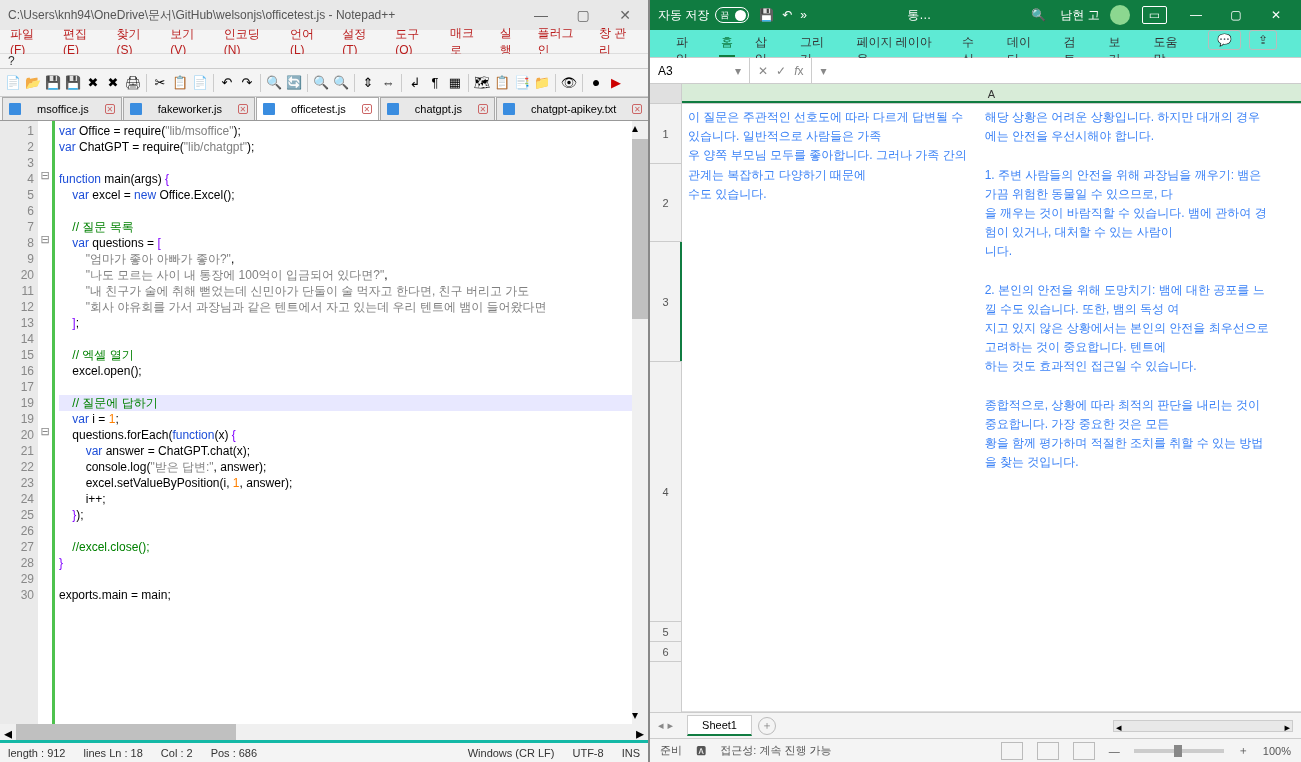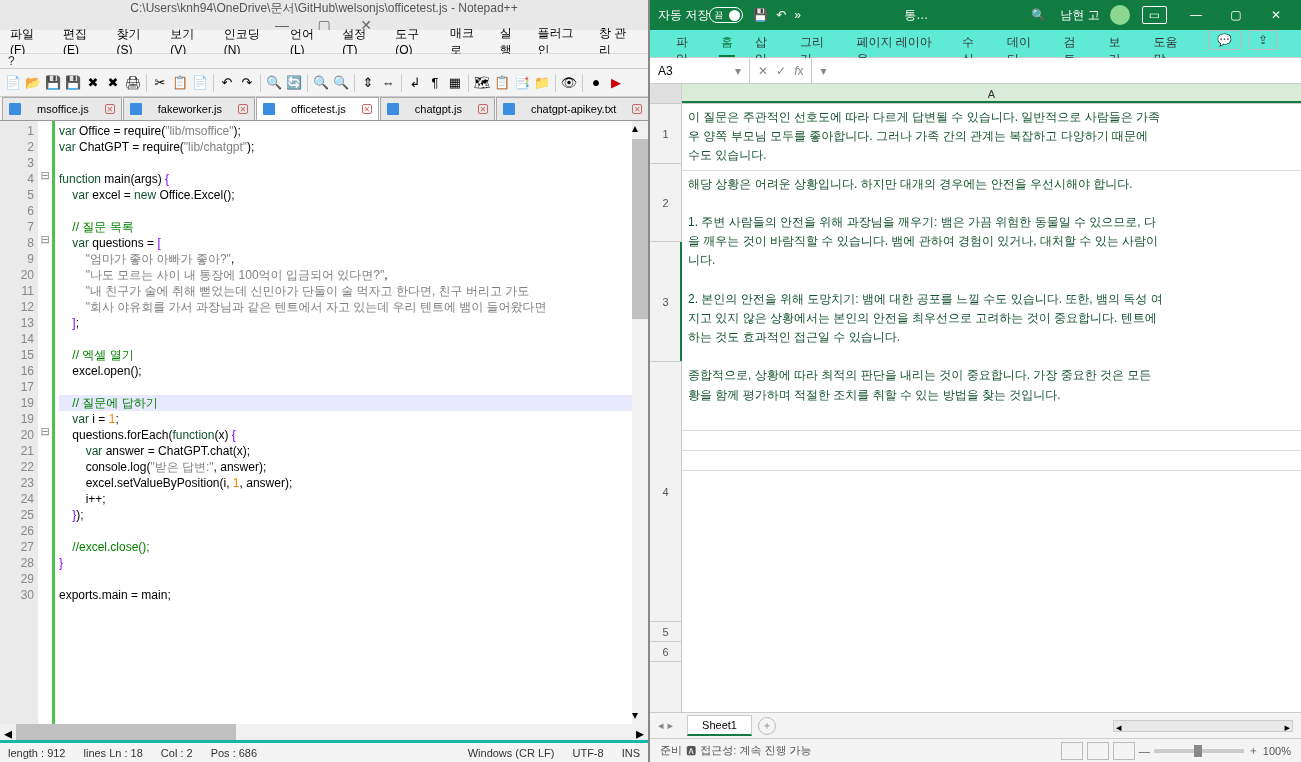--- a/index.html
+++ b/index.html
@@ -1,24 +1,24 @@
 <!DOCTYPE html>
 <html><head>
 <meta charset="utf-8">
 <style>
 * { margin: 0; padding: 0; box-sizing: border-box; font-family: "Segoe UI", Tahoma, sans-serif; }
 body { width: 1301px; height: 762px; display: flex; background: #fff; overflow: hidden; }
 
 
 .npp { width: 650px; height: 762px; display: flex; flex-direction: column; background: #f0f0f0; border-right: 2px solid #888; }
-.npp-titlebar { height: 30px; background: #e8e8e8; display: flex; align-items: center; padding: 0 8px; font-size: 12px; color: #555; flex-direction: column; }
+.npp-titlebar { height: 30px; background: #e8e8e8; display: flex; align-items: center; padding: 0 8px; font-size: 12px; color: #555; }
 .npp-titlebar .title { flex: 1; }
 .npp-titlebar .win-ctrl { display: flex; gap: 12px; }
 .npp-titlebar .win-ctrl span { width: 30px; text-align: center; cursor: pointer; font-size: 14px; color: #666; }
-.npp-menu { height: 24px; background: #f4f4f4; display: flex; align-items: center; padding: 0 4px; font-size: 12px; color: #000000; gap: 2px; border-bottom: 1px solid #ddd; }
+.npp-menu { height: 24px; background: #f4f4f4; display: flex; align-items: center; padding: 0 4px; font-size: 12px; color: #b91c1c; gap: 2px; border-bottom: 1px solid #ddd; }
 .npp-menu span { padding: 2px 6px; cursor: pointer; }
 .npp-qmark { padding: 0 8px; font-size: 12px; color: #333; background: #f4f4f4; border-bottom: 1px solid #ccc; }
 .npp-toolbar { height: 28px; background: #f4f4f4; display: flex; align-items: center; padding: 0 4px; gap: 2px; border-bottom: 1px solid #ccc; }
 .tb-icon { width: 18px; height: 18px; display: inline-flex; align-items: center; justify-content: center; font-size: 13px; cursor: pointer; }
 .tb-sep { width: 1px; height: 18px; background: #ccc; margin: 0 2px; }
 
 .npp-tabs { height: 24px; background: #f4f4f4; display: flex; align-items: stretch; padding: 0 2px; border-bottom: 1px solid #999; overflow: hidden; }
 .npp-tab { display: flex; align-items: center; padding: 0 6px; font-size: 11px; background: #e8e8e8; border: 1px solid #aaa; border-bottom: none; margin-right: 1px; gap: 16px; cursor: pointer; white-space: nowrap; }
 .npp-tab.active { background: #fff; }
 .tab-ic { width: 12px; height: 12px; background: #3a8de0; border-radius: 1px; display: inline-block; }
@@ -26,38 +26,38 @@
 .npp-tab-nav { display:flex; align-items:center; padding: 0 4px; gap: 2px; margin-left:auto; }
 
 .npp-editor { flex: 1; display: flex; background: #fff; font-family: Consolas, monospace; font-size: 12px; position: relative; overflow: hidden; }
 .gutter { width: 38px; background: #eaeaea; text-align: right; padding: 2px 4px 0 0; color: #888; flex-shrink:0; }
 .gutter .ln { height: 16px; line-height: 16px; }
 .fold-col { width: 14px; background: #fff; flex-shrink:0; }
 .fold-col .fold { height:16px; font-size:11px; color:#888; text-align:center; }
 .code { flex: 1; padding: 2px 0 0 4px; white-space: pre; overflow: hidden; }
 .code-line { height: 16px; line-height: 16px; }
 .code-line.hl { background: #e8e8ff; }
-.kw { color: #14532d; }
+.kw { color: #1d4ed8; }
 .str { color: #808080; }
 .com { color: #008000; }
 .num { color: #ff8000; }
 .br { color: #8000ff; }
 .bar-green { border-left: 3px solid #4ec24e; }
 .scroll-v { width: 16px; background: #f0f0f0; display:flex; flex-direction:column; }
 .scroll-v .thumb { background:#c0c0c0; }
 .scroll-h { height:16px; background:#f0f0f0; margin:0; display:flex; }
 .scroll-h .thumb { background:#c0c0c0; }
 
 .npp-status { height: 22px; background: #f4f4f4; border-top: 3px solid #14b8a6; display: flex; align-items: center; font-size: 11px; color: #333; padding: 0 8px; gap: 18px; }
 .npp-status .spacer { flex: 1; }
 
 
 .xl { flex: 1; height: 762px; display: flex; flex-direction: column; background: #fff; }
 .xl-titlebar { height: 30px; background: #107c41; color: #fff; display: flex; align-items: center; padding: 0 8px; font-size: 12px; }
-.xl-titlebar .auto { display:flex; align-items:center; margin-right:10px; }
+.xl-titlebar .auto { display:flex; align-items:center; gap:6px; margin-right:10px; }
 .toggle { width: 34px; height: 16px; border: 1px solid #fff; border-radius: 8px; display:inline-flex; align-items:center; padding:0 2px; }
 .toggle .knob { width:11px; height:11px; border-radius:50%; background:#fff; margin-left:auto; }
 .xl-titlebar .qat { display:flex; gap:8px; align-items:center; }
 .xl-titlebar .mid { flex:1; text-align:center; }
 .xl-titlebar .user { display:flex; align-items:center; gap:10px; }
 .user-av { width:20px; height:20px; border-radius:50%; background:#8cd790; }
 .xl-titlebar .win-ctrl { display:flex; gap:6px; margin-left:12px; }
 .xl-titlebar .win-ctrl span { width:34px; text-align:center; cursor:pointer; }
 
 .xl-ribbon { height: 28px; background: #5eead4; border-bottom: 1px solid #ccc; display:flex; align-items:flex-start; padding:0 24px; gap:18px; font-size:12px; color:#333; }
@@ -73,31 +73,31 @@
 
 .xl-grid { flex:1; display:flex; overflow:hidden; }
 .rowhdrs { width:32px; background:#f2f2f2; border-right:1px solid #ccc; display:flex; flex-direction:column; flex-shrink:0; }
 .colhdr-row { height:20px; border-bottom:1px solid #ccc; background:#f2f2f2; display:flex; }
 .corner { width:32px; border-right:1px solid #ccc; background:#e0e0e0; }
 .colhdr { flex:1; text-align:center; font-size:11px; color:#333; line-height:20px; background:#d8ecd8; border-bottom:2px solid #107c41; }
 .rowhdr { border-bottom:1px solid #ccc; font-size:11px; color:#555; display:flex; align-items:center; justify-content:center; position:relative; }
 .rowhdr.sel::after { content:""; position:absolute; right:-1px; top:0; bottom:0; width:2px; background:#107c41; }
 
 .cells-wrap { flex:1; display:flex; flex-direction:column; overflow:hidden; }
-.cells { flex:1; display:flex; flex-direction:column; font-size:12px; color:#14532d; overflow:hidden; }
+.cells { flex:1; display:flex; flex-direction:row; font-size:12px; color:#3b82f6; overflow:hidden; }
 .cell-row { border-bottom:1px solid #ddd; padding:4px 6px; line-height:1.6; white-space:pre-line; }
 .cell-row.selected { border: 2px solid #107c41; margin:-1px; }
 
 .xl-sheets { height:26px; border-top:1px solid #ccc; display:flex; align-items:center; font-size:11px; background:#f4f4f4; }
 .sheet-nav { display:flex; gap:4px; padding:0 8px; color:#888; }
 .sheet-tab { background:#fff; border:1px solid #ccc; border-bottom:2px solid #107c41; padding:3px 14px; margin-left:6px; cursor:pointer; }
 .sheet-add { margin-left:6px; width:18px; height:18px; border:1px solid #bbb; border-radius:50%; display:flex; align-items:center; justify-content:center; color:#888; cursor:pointer; }
 .sheet-scroll { margin-left:auto; height:12px; width:180px; background:#e8e8e8; border:1px solid #ccc; margin-right:8px; position:relative; }
 
-.xl-status { height:24px; background:#f4f4f4; border-top:1px solid #ccc; display:flex; align-items:center; font-size:11px; color:#555; padding:0 10px; gap:4px; }
+.xl-status { height:24px; background:#f4f4f4; border-top:1px solid #ccc; display:flex; align-items:center; font-size:11px; color:#555; padding:0 10px; gap:14px; }
 .xl-status .spacer { flex:1; }
 .view-btn { width:22px; height:18px; border:1px solid #bbb; display:inline-block; cursor:pointer; }
 .zoom-slider { width:90px; height:4px; background:#ccc; position:relative; }
 .zoom-slider .knob { position:absolute; left:45%; top:-4px; width:8px; height:12px; background:#888; }
 </style>
 </head>
 <body>
 
 <div class="npp">
   <div class="npp-titlebar">

